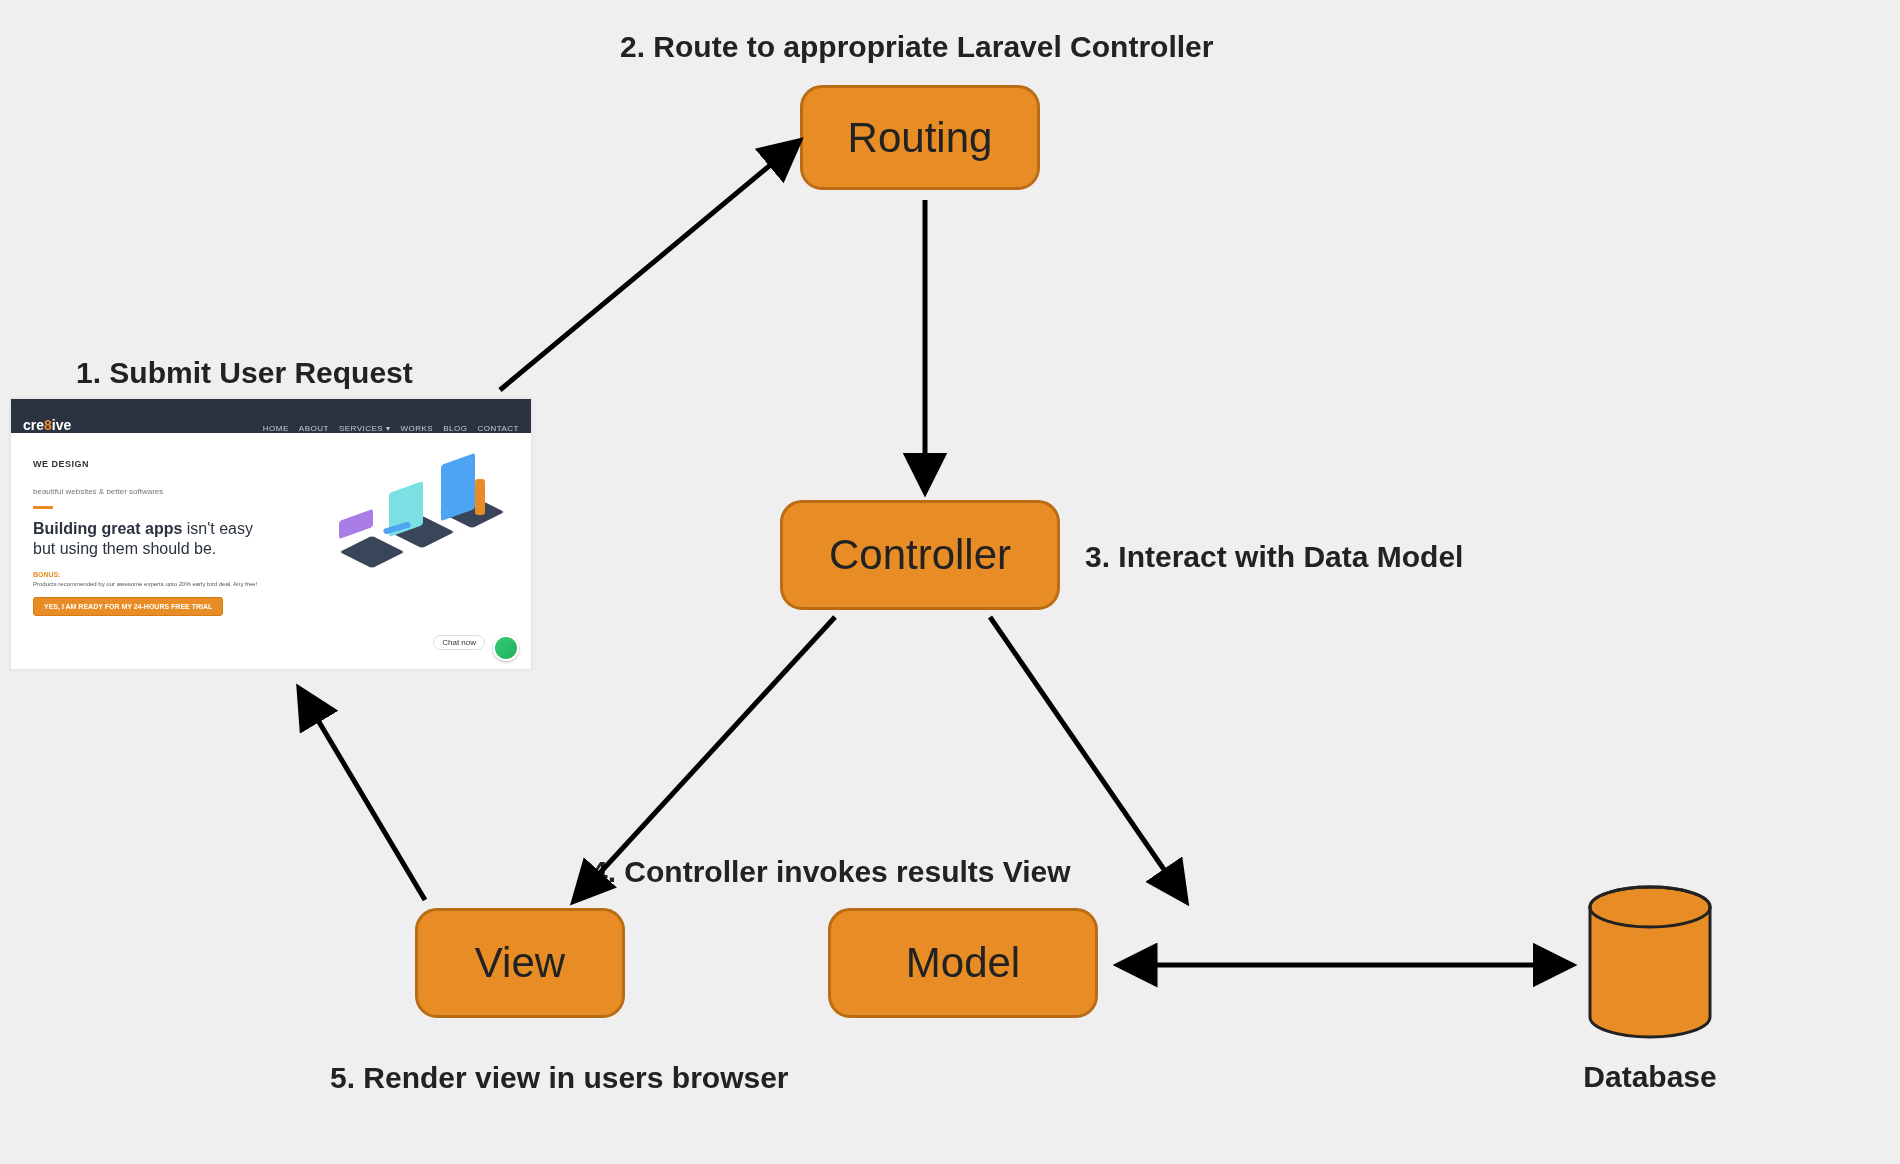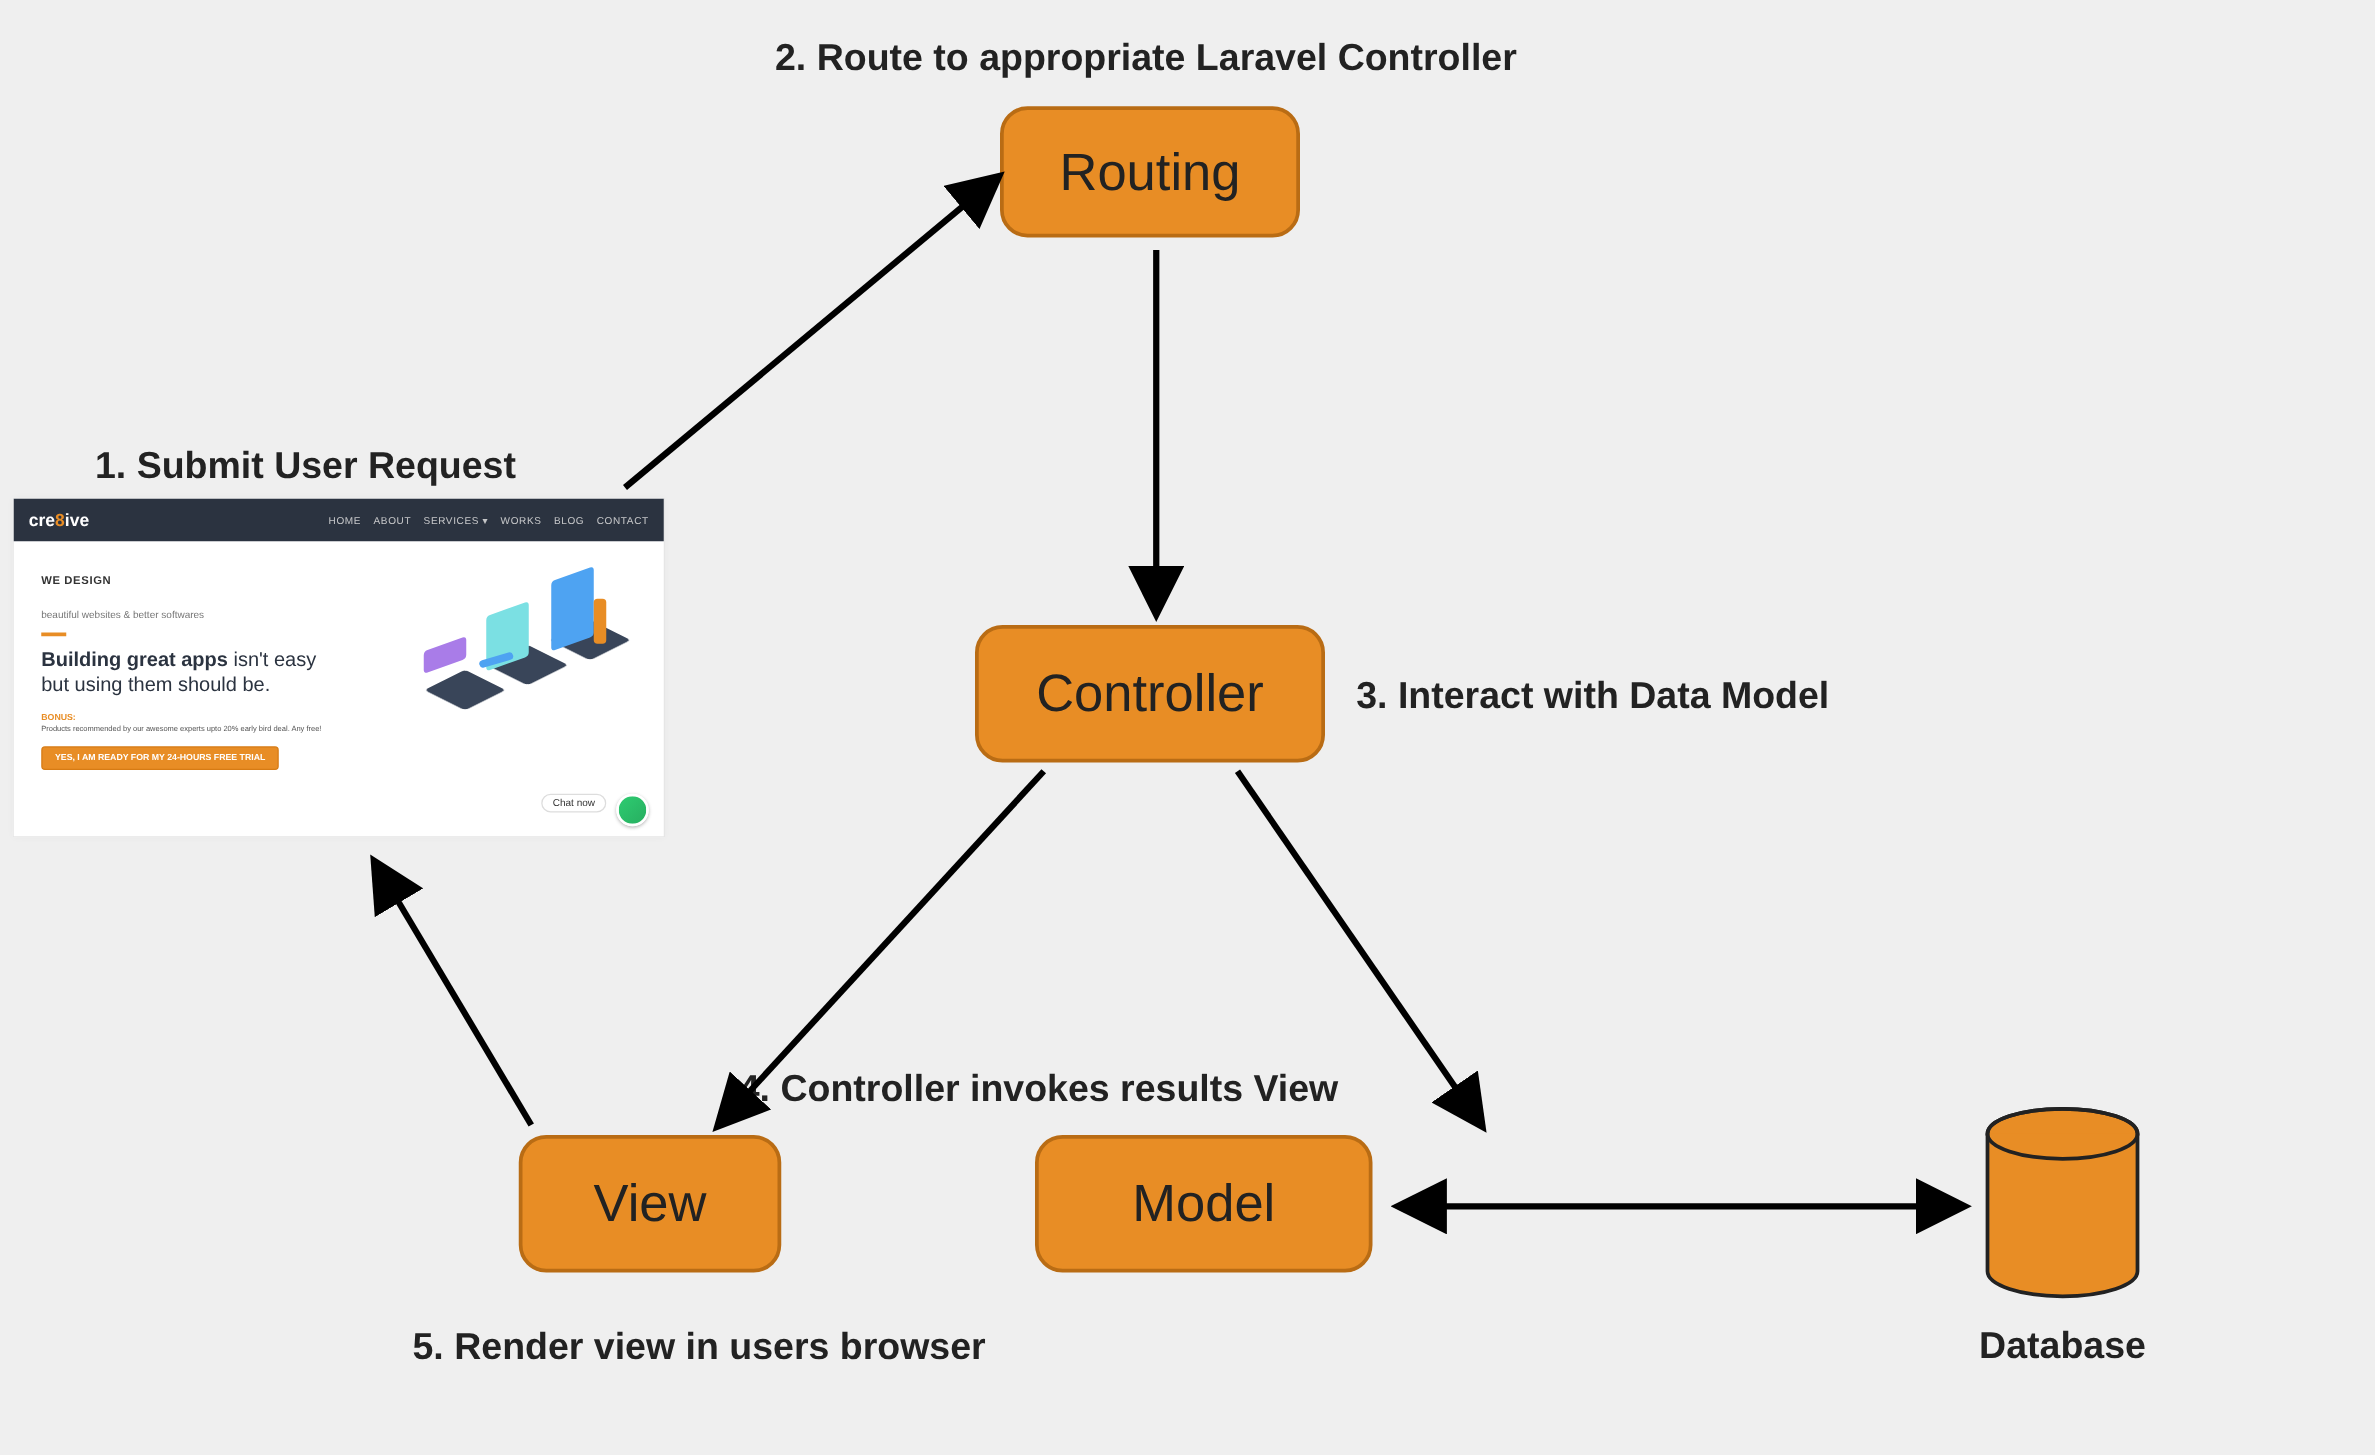--- a/index.html
+++ b/index.html
@@ -3,21 +3,21 @@
 <meta charset="utf-8">
 <style>
   html,body{margin:0;padding:0;width:1900px;height:1164px;background:#efefef;font-family:"Segoe UI",Arial,sans-serif;color:#222;overflow:hidden}
   .stage{position:relative;width:1900px;height:1164px}
   .label{position:absolute;font-size:30px;font-weight:700;color:#222}
   .node{position:absolute;background:#e88d25;border:3px solid #b96c14;border-radius:22px;display:flex;align-items:center;justify-content:center;font-size:42px;font-weight:400;color:#222;box-sizing:border-box}
   .db{position:absolute}
   .db svg{display:block}
   .db-label{position:absolute;font-size:30px;font-weight:700;text-align:center}
   .browser{position:absolute;left:10px;top:398px;width:520px;height:270px;background:#fff;border:1px solid #e6e6e6;box-shadow:0 0 6px rgba(0,0,0,.04)}
-  .browser .topbar{height:34px;background:#2b3340;display:flex;align-items:center;justify-content:space-between;padding:0 12px;color:#e0e0e0;font-size:10px}
+  .browser .topbar{height:34px;background:#2b3340;display:flex;align-items:flex-end;justify-content:space-between;padding:0 12px;color:#e0e0e0;font-size:10px}
   .browser .brand{font-weight:700;font-size:14px;color:#fff}
   .browser .brand .accent{color:#e88d25}
   .browser .nav{display:flex;gap:10px;font-size:8px;letter-spacing:.5px}
   .browser .nav span{opacity:.85}
   .browser .body{display:flex;padding:26px 22px 16px;gap:16px}
   .browser .copy{flex:1}
   .browser .kicker{font-size:9px;font-weight:700;letter-spacing:.5px;color:#333}
   .browser .sub{font-size:8px;color:#777;margin-top:18px}
   .browser .orangebar{width:20px;height:3px;background:#e88d25;margin:10px 0}
   .browser .head{font-size:16px;font-weight:400;color:#2b3340;line-height:1.25}

